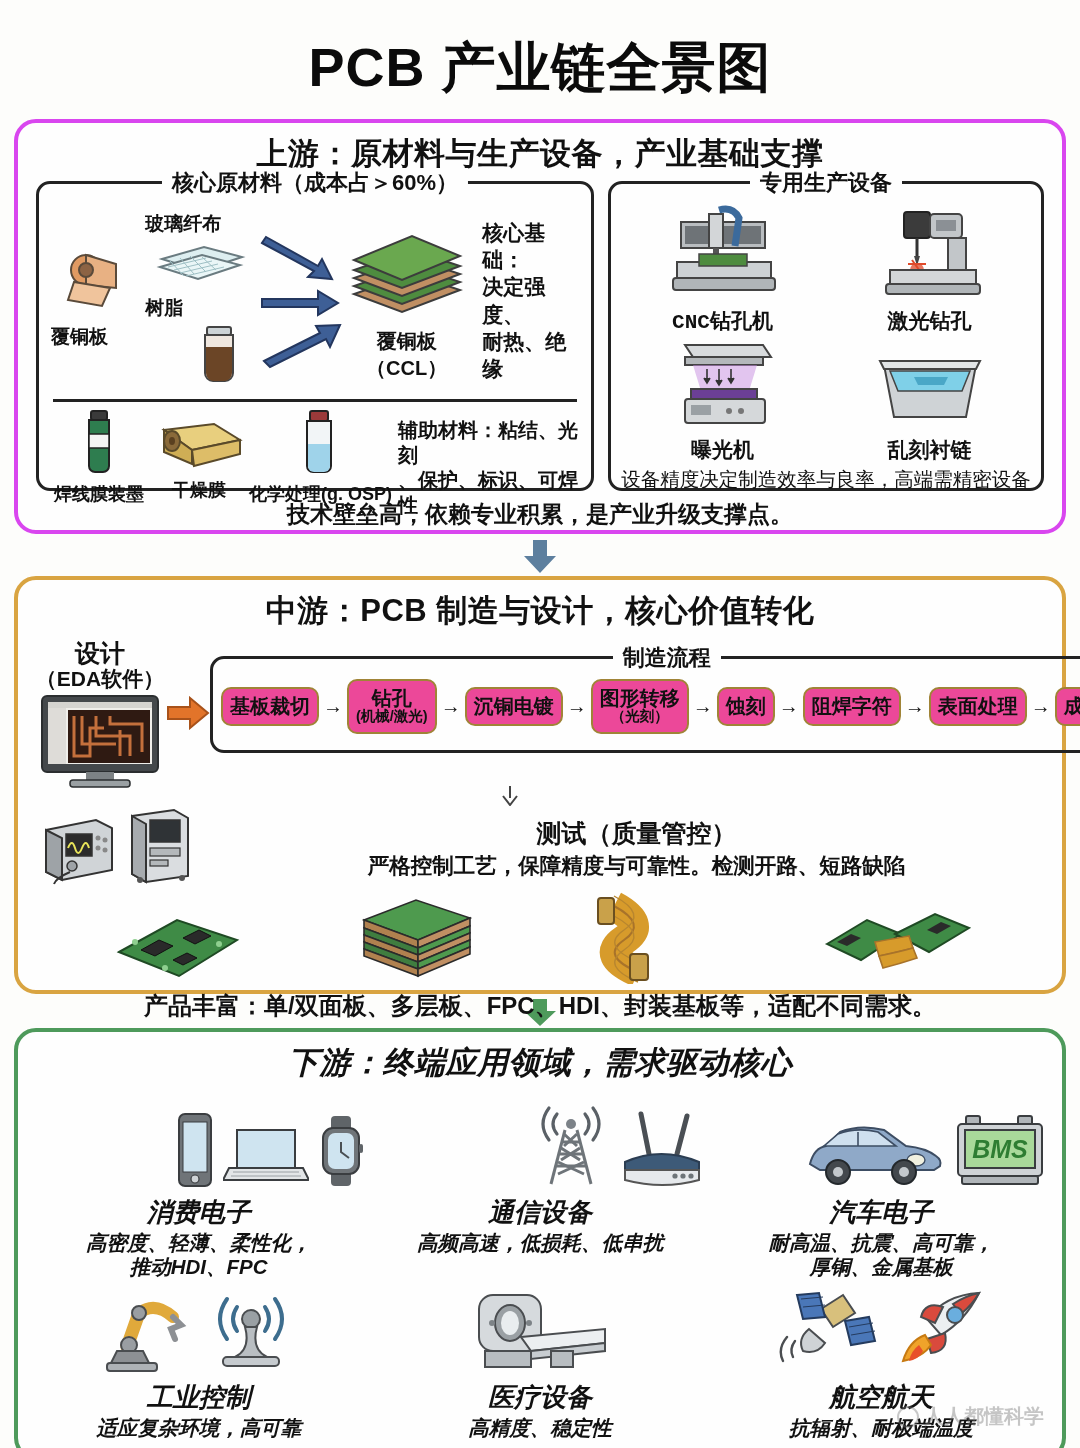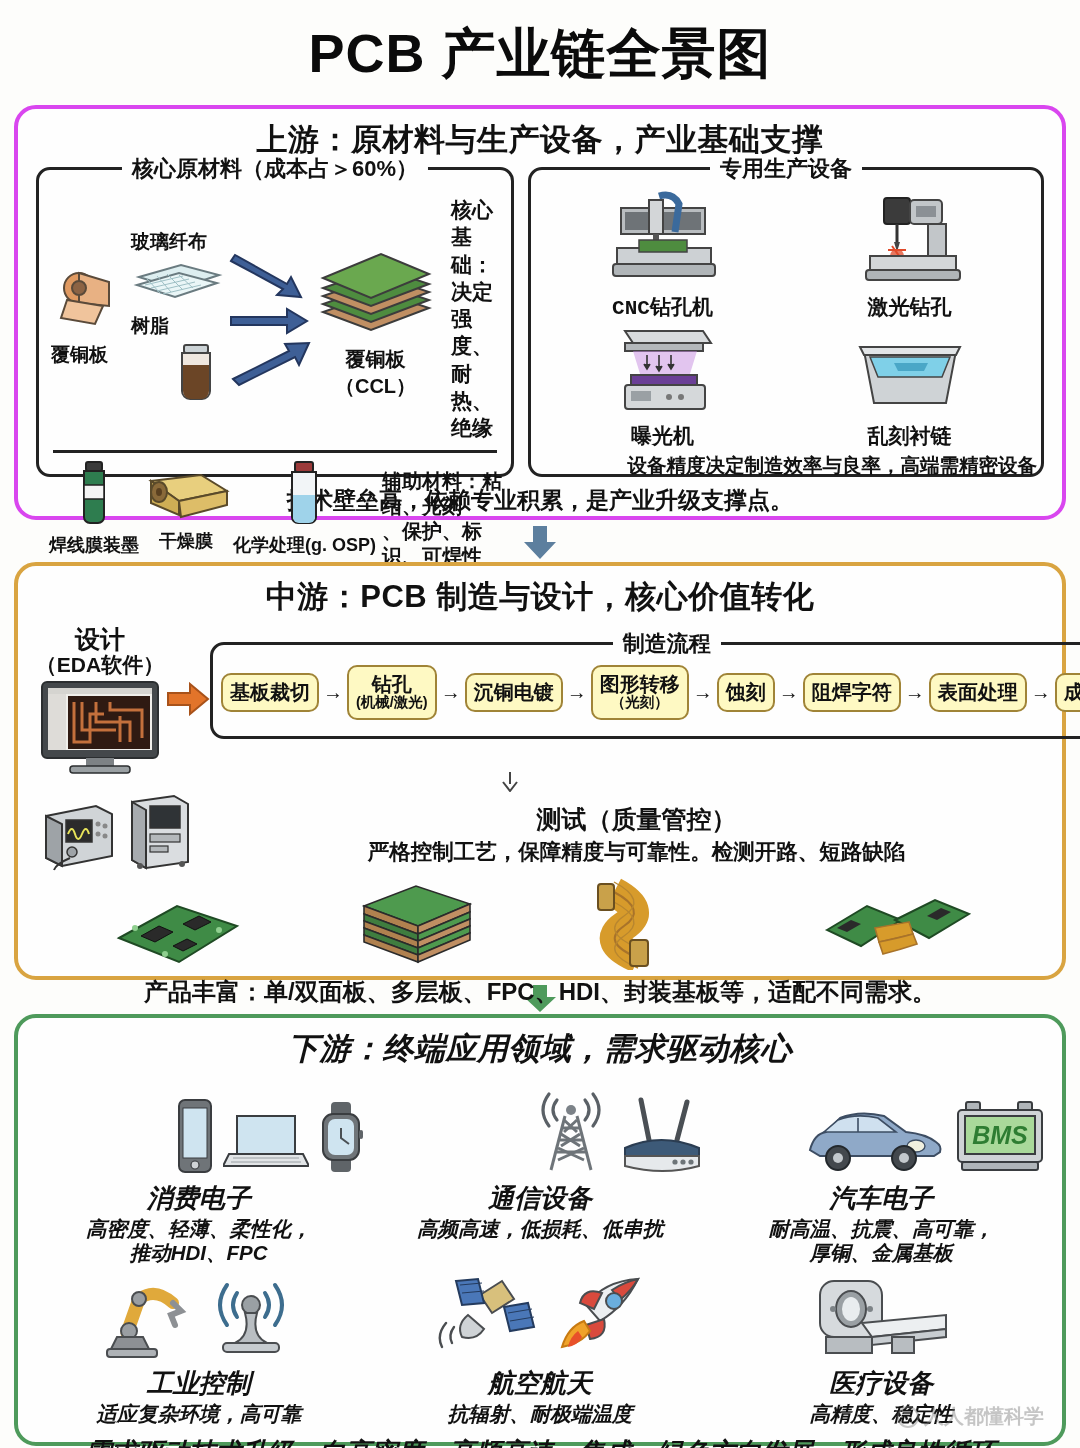--- a/index.html
+++ b/index.html
@@ -4,21 +4,21 @@
 <style>
   * { box-sizing: border-box; margin: 0; padding: 0; }
   body {
     width: 1080px; height: 1448px;
     background: #fdfdfb;
     font-family: "Liberation Sans", "DejaVu Sans", sans-serif;
     color: #111;
     overflow: hidden;
     position: relative;
   }
-  .page { width: 1080px; height: 1448px; position: relative; padding: 0 14px; }
+  .page { width: 1080px; height: 1448px; position: relative; padding: 14px 14px; }
 
   .title {
     text-align: center;
     font-size: 54px;
     font-weight: 900;
     letter-spacing: 1px;
     padding-top: 18px;
     padding-bottom: 14px;
     color: #0b0b0b;
   }
@@ -42,21 +42,21 @@
   .flow-arrow svg { display: block; }
 
   
   .grp { border: 3px solid #222; border-radius: 14px; position: relative; }
   .grp-title {
     position: absolute; top: -16px; left: 50%; transform: translateX(-50%);
     background: #fefefe; padding: 0 10px; font-size: 22px; font-weight: 900; white-space: nowrap;
   }
 
   .up-cols { display: flex; gap: 14px; padding: 0 18px; }
-  .up-left  { width: 478px; }
+  .up-left  { width: 558px; }
   .up-right { flex: 1; }
 
   
   .mat-top { display: flex; padding: 26px 10px 6px 12px; align-items: center; }
   .mat-icons { width: 100px; }
   .mat-ic { text-align: center; margin-bottom: 6px; }
   .mat-lbl { font-size: 19px; font-weight: 800; margin-top: 1px; }
   .mat-mid { width: 120px; }
   .mat-mid .mat-ic { margin-bottom: 2px; }
   .arrows-col { width: 86px; position: relative; height: 160px; }
@@ -68,36 +68,36 @@
 
   .mat-bot { display: flex; align-items: flex-start; padding: 6px 8px 4px 10px; }
   .aux-item { text-align: center; width: 108px; }
   .aux-lbl { font-size: 18px; font-weight: 800; margin-top: 0; white-space: nowrap; }
   .aux-note { font-size: 20px; font-weight: 900; line-height: 1.25; margin-left: 6px; padding-top: 10px; }
 
   
   .eq-grid { display: grid; grid-template-columns: 1fr 1fr; padding: 20px 8px 0; row-gap: 2px; }
   .eq-cell { text-align: center; font-family: Liberation Mono, monospace; }
   .eq-lbl { font-size: 21px; font-weight: 900; margin-top: 2px; }
-  .eq-note { text-align: right; font-size: 19.5px; font-weight: 700; padding: 2px 4px 0; }
+  .eq-note { text-align: center; font-size: 19.5px; font-weight: 400; padding: 2px 4px 0; }
 
   .sec-foot {
     text-align: center; font-size: 23px; font-weight: 900; padding-top: 8px;
   }
 
   
   .mid-row { display: flex; align-items: flex-start; padding: 0 16px; }
   .design-col { width: 170px; text-align: center; padding-top: 2px; }
   .design-t { font-size: 25px; font-weight: 900; line-height: 1.08; }
   .design-s { font-size: 21px; font-weight: 900; line-height: 1.1; margin-bottom: 4px; }
   .mid-arrow { width: 50px; display: flex; align-items: center; justify-content: center; padding-top: 58px; }
   .proc-wrap { flex: 1; margin-top: 18px; }
   .proc-inner { display: flex; align-items: center; justify-content: center; padding: 20px 8px 16px; gap: 1px; }
   .pbox {
-    background: #fef9c3; border: 2.5px solid #a08437; border-radius: 10px;
+    background: #ec4899; border: 2.5px solid #a08437; border-radius: 10px;
     padding: 7px 7px; text-align: center; line-height: 1.06; min-width: 56px;
   }
   .pbox .p1 { font-size: 20px; font-weight: 900; white-space: nowrap; }
   .pbox .p2 { font-size: 14.5px; font-weight: 800; white-space: nowrap; }
   .parrow { font-size: 20px; font-weight: 900; padding: 0 3px; }
 
   .down-tick { display: flex; justify-content: center; margin-top: -6px; }
 
   .test-row { display: flex; align-items: center; padding: 0 22px; margin-top: 0px; gap: 33px; }
   .test-icons { width: 160px; display: flex; gap: 6px; align-items: flex-end; }
@@ -660,20 +660,40 @@
             </svg>
           </div>
         </div>
         <div class="app-t">工业控制</div>
         <div class="app-d">适应复杂环境，高可靠</div>
       </div>
 
       <div class="app-cell">
         <div class="app-ic2">
           <div>
+            <svg width="150" height="84" viewBox="0 0 150 84">
+              <rect x="14" y="6" width="62" height="56" rx="14" fill="#d6dadd" stroke="#4a4d50" stroke-width="2"></rect>
+              <ellipse cx="45" cy="34" rx="15" ry="18" fill="#9aa0a4" stroke="#4a4d50" stroke-width="2"></ellipse>
+              <ellipse cx="45" cy="34" rx="9" ry="12" fill="#e9edef"></ellipse>
+              <circle cx="27" cy="34" r="3" fill="#7d8387"></circle>
+                <circle cx="64" cy="34" r="3" fill="#7d8387"></circle>
+              <path d="M56 48 L140 40 L140 54 L66 62 Z" fill="#eceff1" stroke="#4a4d50" stroke-width="2"></path>
+              <path d="M66 62 L140 54 L140 62 L66 70 Z" fill="#c8cdd1" stroke="#4a4d50" stroke-width="2"></path>
+              <rect x="20" y="62" width="46" height="16" fill="#b8bdc1" stroke="#4a4d50" stroke-width="2"></rect>
+              <rect x="86" y="62" width="22" height="16" fill="#b8bdc1" stroke="#4a4d50" stroke-width="2"></rect>
+            </svg>
+          </div>
+        </div>
+        <div class="app-t">医疗设备</div>
+        <div class="app-d">高精度、稳定性</div>
+      </div>
+
+      <div class="app-cell">
+        <div class="app-ic2">
+          <div>
             <svg width="106" height="84" viewBox="0 0 106 84">
               <path d="M44 20 l22 -14 l12 18 l-22 14 Z" fill="#d8c07c" stroke="#4a4d50" stroke-width="2"></path>
               <path d="M20 6 l22 -2 l6 24 l-22 2 Z" fill="#4a77b8" stroke="#243b5e" stroke-width="2"></path>
               <path d="M68 32 l24 -4 l6 24 l-24 4 Z" fill="#4a77b8" stroke="#243b5e" stroke-width="2"></path>
               <g stroke="#243b5e" stroke-width="1">
                   <path d="M24 10 L46 8 M26 18 L48 16"></path>
                   <path d="M72 38 L96 34 M74 46 L98 42"></path>
                 </g>
               <path d="M32 40 q-12 10 -6 22 q14 4 22 -8 Z" fill="#cfd3d6" stroke="#4a4d50" stroke-width="2"></path>
               <g fill="none" stroke="#4a4d50" stroke-width="2.4" stroke-linecap="round">
@@ -690,40 +710,20 @@
               <path d="M50 18 q-18 -6 -22 10 l14 6 Z" fill="#d94a3d" stroke="#4a4d50" stroke-width="2"></path>
               <path d="M52 44 q4 18 -14 20 l-4 -14 Z" fill="#d94a3d" stroke="#4a4d50" stroke-width="2"></path>
               <path d="M32 46 q-16 6 -22 26 q20 -4 28 -16 Z" fill="#f0a32a" stroke="#c77a12" stroke-width="2"></path>
               <path d="M26 56 q-8 6 -10 16 q10 -2 14 -10 Z" fill="#e8502a"></path>
             </svg>
           </div>
         </div>
         <div class="app-t">航空航天</div>
         <div class="app-d">抗辐射、耐极端温度</div>
       </div>
-
-      <div class="app-cell">
-        <div class="app-ic2">
-          <div>
-            <svg width="150" height="84" viewBox="0 0 150 84">
-              <rect x="14" y="6" width="62" height="56" rx="14" fill="#d6dadd" stroke="#4a4d50" stroke-width="2"></rect>
-              <ellipse cx="45" cy="34" rx="15" ry="18" fill="#9aa0a4" stroke="#4a4d50" stroke-width="2"></ellipse>
-              <ellipse cx="45" cy="34" rx="9" ry="12" fill="#e9edef"></ellipse>
-              <circle cx="27" cy="34" r="3" fill="#7d8387"></circle>
-                <circle cx="64" cy="34" r="3" fill="#7d8387"></circle>
-              <path d="M56 48 L140 40 L140 54 L66 62 Z" fill="#eceff1" stroke="#4a4d50" stroke-width="2"></path>
-              <path d="M66 62 L140 54 L140 62 L66 70 Z" fill="#c8cdd1" stroke="#4a4d50" stroke-width="2"></path>
-              <rect x="20" y="62" width="46" height="16" fill="#b8bdc1" stroke="#4a4d50" stroke-width="2"></rect>
-              <rect x="86" y="62" width="22" height="16" fill="#b8bdc1" stroke="#4a4d50" stroke-width="2"></rect>
-            </svg>
-          </div>
-        </div>
-        <div class="app-t">医疗设备</div>
-        <div class="app-d">高精度、稳定性</div>
-      </div>
     </div>
 
     <div class="down-foot">需求驱动技术升级，向高密度、高频高速、集成、绿色方向发展，形成良性循环</div>
   </div>
 
   <div class="watermark">
     <div class="wm-circ"></div>
     <span>人人都懂科学</span>
   </div>
 

